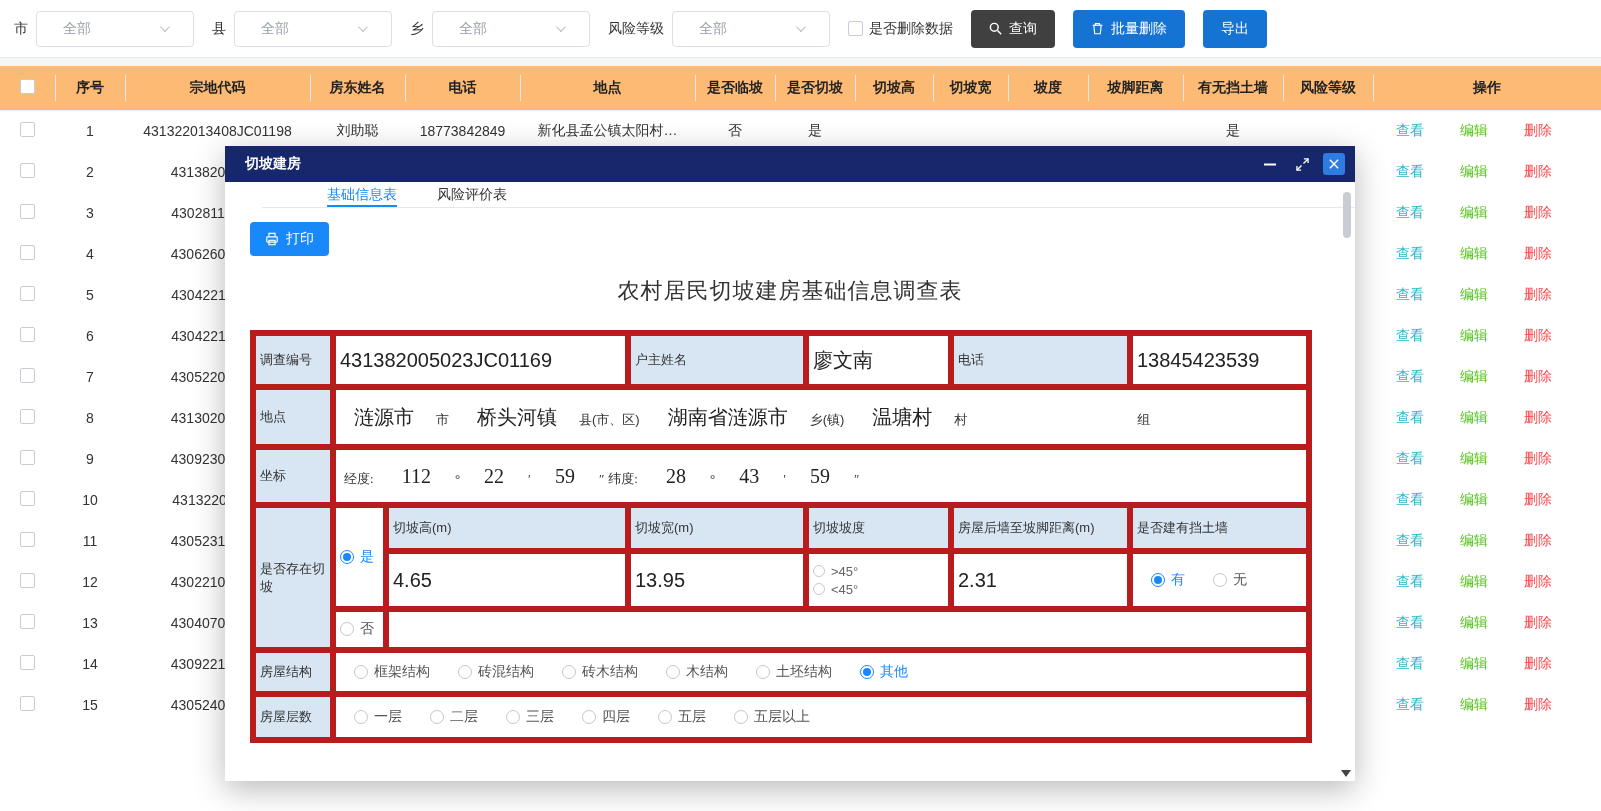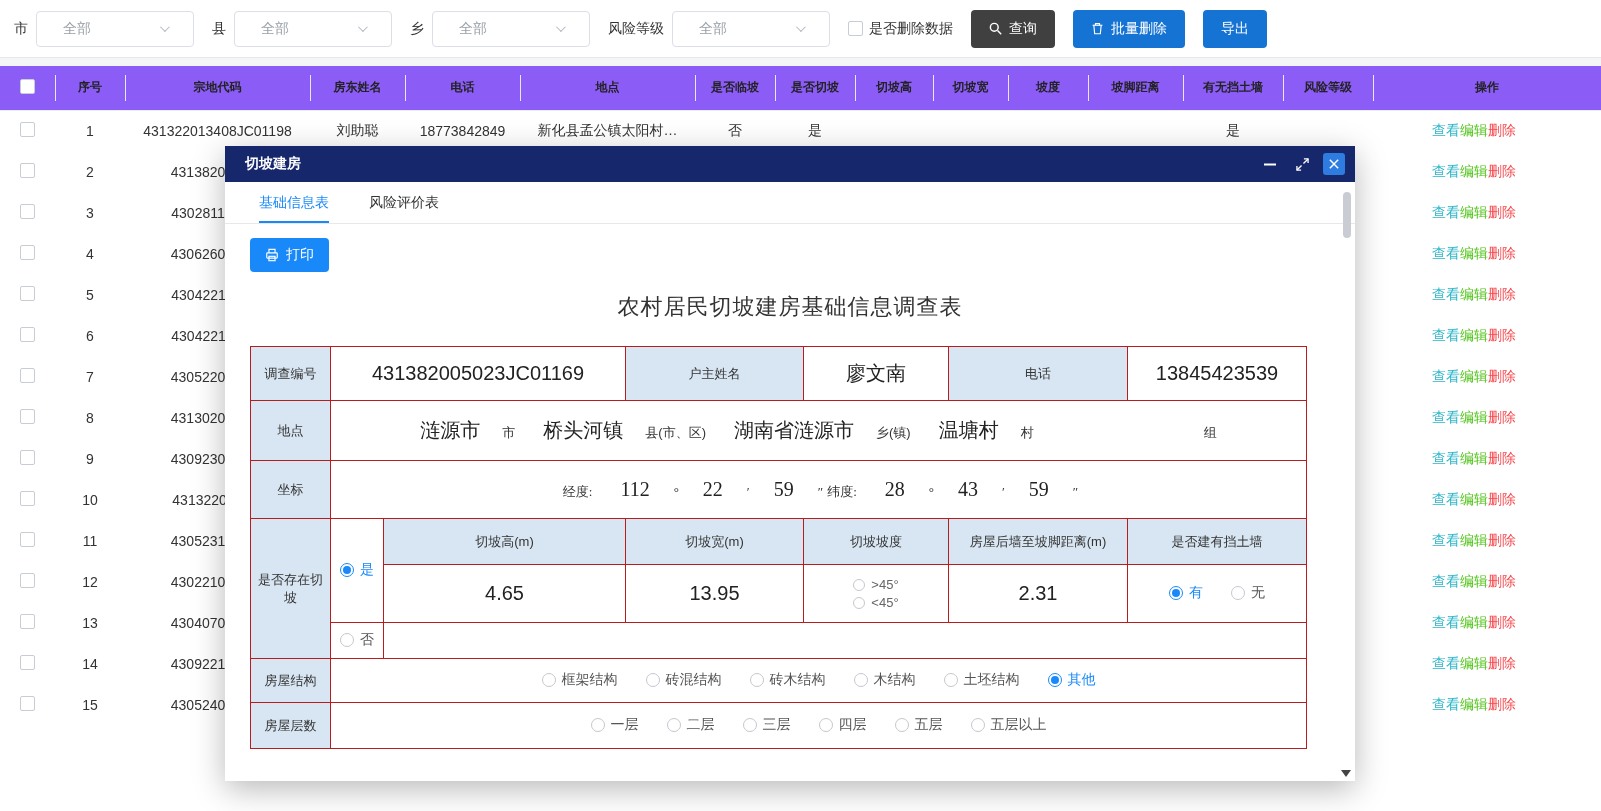--- a/index.html
+++ b/index.html
@@ -17,46 +17,46 @@
   .kw-input::placeholder{color:#c0c4cc;}
   .del-check{display:flex;align-items:center;gap:6px;cursor:pointer;white-space:nowrap;font-size:14px;color:#333;}
   .cb{width:15px;height:15px;border:1px solid #c8ccd4;border-radius:2px;background:#fff;display:inline-block;flex:none;cursor:pointer;}
   .btn{height:38px;border:none;border-radius:4px;color:#fff;font-size:14px;display:inline-flex;align-items:center;gap:7px;padding:0 18px;cursor:pointer;font-family:inherit;white-space:nowrap;}
   .btn-query{background:#404040;}
   .btn-blue{background:#1573d3;}
 
   
   .band{height:8px;background:#f4f5f7;}
   table.data{width:1601px;border-collapse:collapse;table-layout:fixed;}
-  table.data thead th{height:44px;font-size:12px;font-weight:bold;color:#222;text-align:center;background:#8b5cf6;border-bottom:1px solid #ebeef5;position:relative;}
+  table.data thead th{height:44px;font-size:14px;font-weight:bold;color:#222;text-align:center;background:#fdba74;border-bottom:1px solid #ebeef5;position:relative;}
   table.data thead th:not(:first-child)::before{content:'';position:absolute;left:0;top:9px;bottom:9px;width:1px;background:#e6e9ee;}
   table.data tbody td{height:41px;font-size:14px;color:#333;text-align:center;white-space:nowrap;overflow:hidden;text-overflow:ellipsis;}
-  .ops{display:flex;justify-content:center;padding-right:26px;align-items:flex-end;}
+  .ops{display:flex;justify-content:center;gap:36px;padding-right:26px;align-items:flex-end;}
   .op{font-size:14px;cursor:pointer;text-decoration:none;}
   .op-view{color:#2ab5c9;}
   .op-edit{color:#52c41a;}
   .op-del{color:#f5484d;}
 
   
   .modal{position:absolute;left:225px;top:146px;width:1130px;height:635px;background:#fff;box-shadow:0 8px 30px rgba(0,0,0,.28);z-index:10;display:flex;flex-direction:column;}
   .modal-header{height:36px;background:#16276c;display:flex;align-items:center;padding:0 10px 0 20px;flex:none;}
   .modal-title{color:#fff;font-size:14px;font-weight:bold;flex:1;}
   .win-btns{display:flex;align-items:center;gap:10px;}
   .win-btn{width:22px;height:22px;display:flex;align-items:center;justify-content:center;cursor:pointer;}
   .win-close{background:#2e7ce0;border-radius:3px;}
-  .modal-tabs{height:42px;border-bottom:1px solid #e8e8e8;display:flex;align-items:stretch;padding-left:34px;gap:40px;flex:none;}
+  .modal-tabs{height:26px;border-bottom:1px solid #e8e8e8;display:flex;align-items:stretch;padding-left:65px;gap:40px;flex:none;margin-left:37px;}
   .tab{font-size:14px;color:#333;display:flex;align-items:center;cursor:pointer;position:relative;}
   .tab.active{color:#1989fa;}
   .tab.active::after{content:'';position:absolute;left:0;right:0;bottom:0;height:2px;background:#1989fa;}
   .modal-body{flex:1;position:relative;padding:14px 25px 0 25px;overflow:hidden;}
   .print-btn{background:#1989fa;color:#fff;border:none;border-radius:4px;height:34px;padding:0 15px;font-size:14px;display:inline-flex;align-items:center;gap:7px;cursor:pointer;font-family:inherit;}
   .form-title{text-align:center;font-size:22px;color:#333;margin:20px 0 24px;letter-spacing:1px;}
 
   table.form{border-collapse:collapse;width:1056px;table-layout:fixed;}
-  table.form td{border:1px solid #b91c1c;font-size:13px;color:#333;text-align:center;padding:8px 4px;vertical-align:middle;}
+  table.form td{border:6px solid #b91c1c;font-size:13px;color:#333;text-align:left;padding:8px 4px;vertical-align:middle;}
   table.form td.lab{background:#d8e6f3;}
   table.form .big{font-size:20px;color:#222;}
   .r-a{height:54px;} .r-b{height:60px;} .r-c{height:58px;font-family:Liberation Serif, serif;} .r-d1{height:46px;} .r-d2{height:58px;} .r-d3{height:36px;} .r-e{height:44px;} .r-f{height:46px;}
 
   .loc-cell{white-space:nowrap;}
   .loc-part{display:inline-flex;align-items:baseline;gap:22px;margin:0 14px;}
   .loc-val{font-size:20px;color:#222;min-width:36px;display:inline-block;}
   .loc-val:empty{min-width:120px;}
   .loc-suffix{font-size:13px;color:#333;}
 

